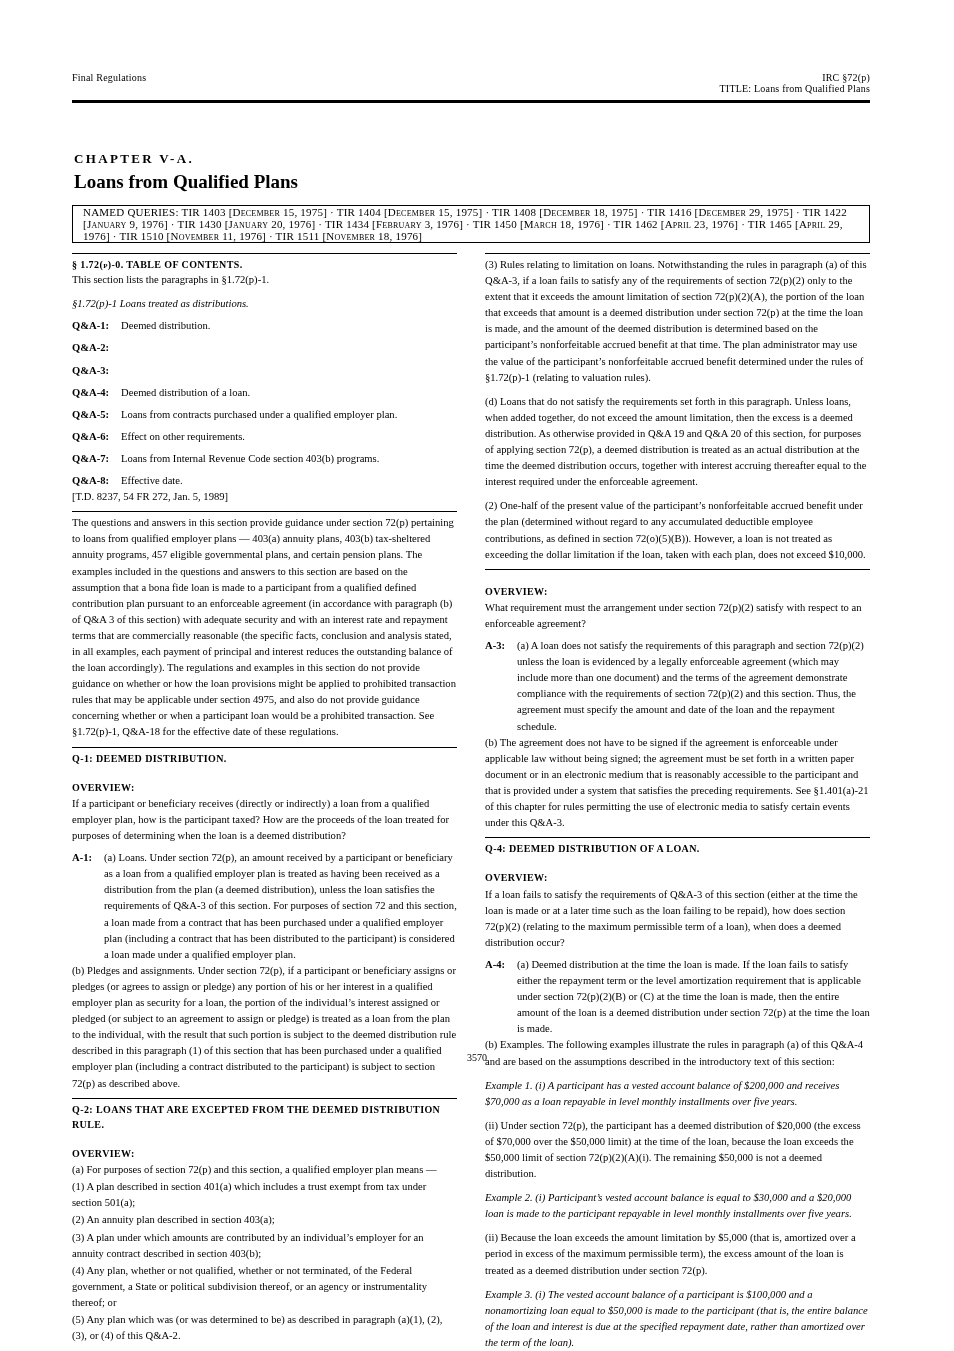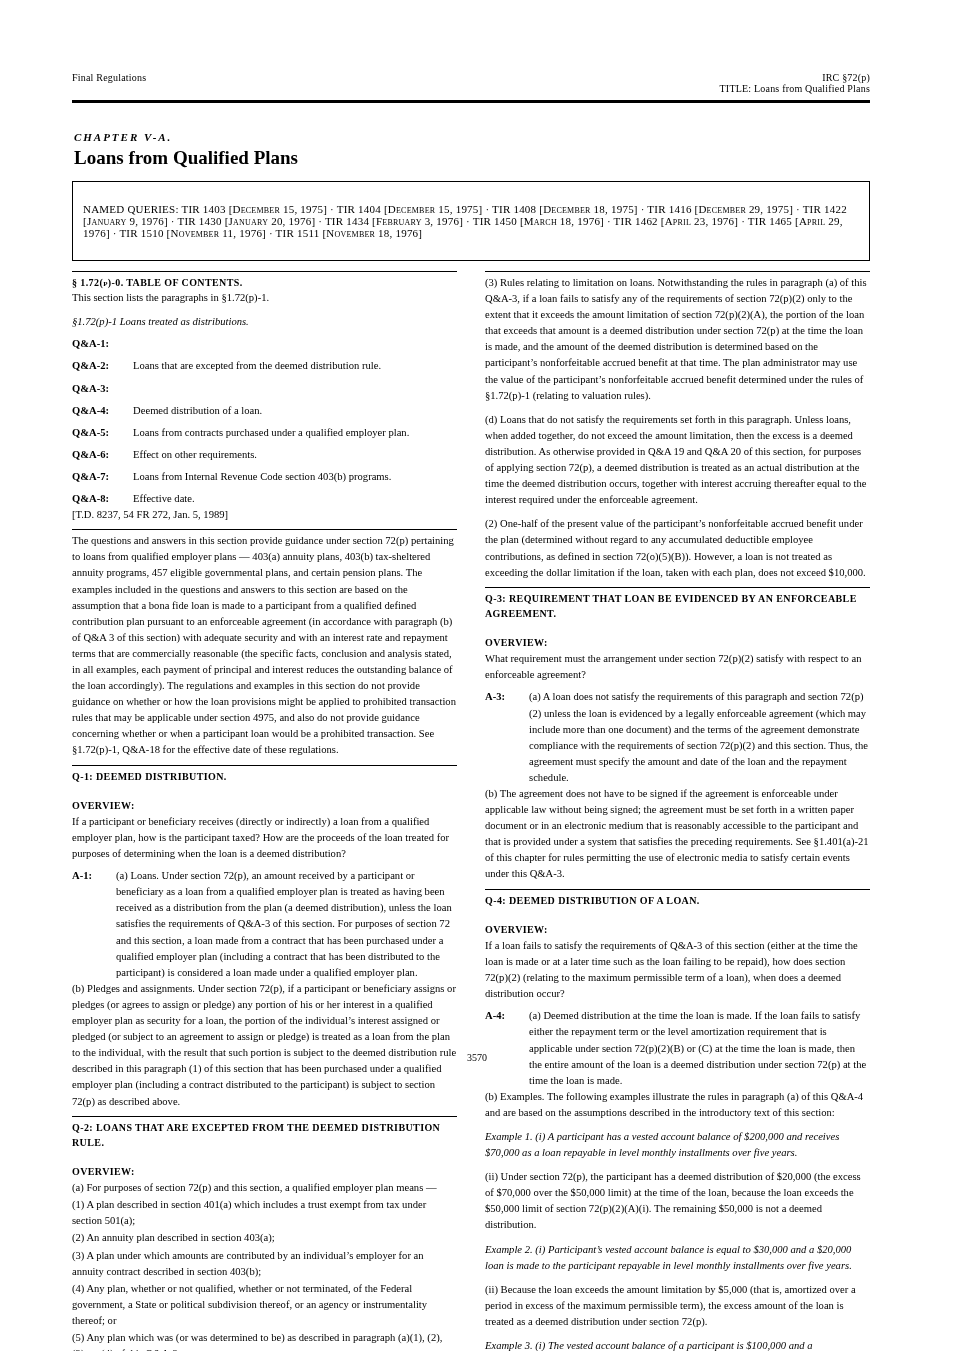--- a/index.html
+++ b/index.html
@@ -2,32 +2,32 @@
 <html><head>
 <meta charset="utf-8">
 <style>
   * { box-sizing: border-box; margin: 0; padding: 0; }
   html, body { width: 954px; height: 1351px; background: #fff; }
   body { font-family: Georgia, 'Times New Roman', serif; color: #000; }
   .page { position: relative; width: 954px; height: 1119px; padding: 72px 84px 0 72px; }
   .header-line { display: flex; justify-content: space-between; font-size: 10px; letter-spacing: 0.02em; }
   .header-right { text-align: right; }
   .thick-rule { border: none; border-top: 3px solid #000; margin-top: 6px; }
-  .chapter-label { font-size: 11px; letter-spacing: 0.18em; font-weight: bold; text-transform: uppercase; margin-top: 28px; margin-left: 2px; font-style: italic; }
+  .chapter-label { font-size: 13px; letter-spacing: 0.18em; font-weight: bold; text-transform: uppercase; margin-top: 48px; margin-left: 2px; }
   .chapter-title { font-size: 19px; font-weight: bold; margin-top: 4px; margin-left: 2px; }
-  .named-queries-box { border: 1px solid #000; padding: 21px 10px; font-size: 11px; font-variant: small-caps; letter-spacing: 0.02em; margin-top: 12px; }
+  .named-queries-box { border: 1px solid #000; padding: 0 10px; font-size: 11px; font-variant: small-caps; letter-spacing: 0.02em; margin-top: 12px; }
   .columns { display: flex; column-gap: 28px; margin-top: 4px; font-size: 10.6px; line-height: 1.52; }
   .col { flex: 1 1 0; min-width: 0; }
   .sec-rule { border: none; border-top: 1px solid #000; margin: 6px 0 3px 0; }
   .sec-head { font-size: 10px; font-variant: small-caps; letter-spacing: 0.04em; font-weight: bold; margin-top: 1px; }
   .sec-head-top { margin-top: 0; }
   p + p { margin-top: 8px; }
   .subhead { font-size: 10px; font-variant: small-caps; letter-spacing: 0.04em; font-weight: bold; margin-top: 14px; }
   .desc { margin-top: 1px; }
-  .def { display: flex; column-gap: 24px; margin-top: 6px; }
+  .def { display: flex; column-gap: 12px; margin-top: 6px; }
   .def .term { font-weight: bold; white-space: nowrap; }
   .def .dd { flex: 1; }
   .i { font-style: italic; }
   .page-num { position: absolute; bottom: 56px; left: 0; width: 100%; text-align: center; font-size: 10px; }
 </style>
 </head>
 <body>
 <div class="page">
 
 <div class="header-line">
@@ -49,24 +49,24 @@
 
 <div class="columns">
   <div class="col">
     <hr class="sec-rule">
     <div class="sec-head sec-head-top">§ 1.72(p)-0. TABLE OF CONTENTS.</div>
     <p>This section lists the paragraphs in §1.72(p)-1.</p>
     <p class="i">§1.72(p)-1 Loans treated as distributions.</p>
     <div id="qitems">
           <div class="def">
             <div class="term">Q&amp;A-1:</div>
+            <div class="dd">Deemed distribution.</div>
           </div>
           <div class="def">
             <div class="term">Q&amp;A-2:</div>
-            <div class="dd">Loans that are excepted from the deemed distribution rule.</div>
           </div>
           <div class="def">
             <div class="term">Q&amp;A-3:</div>
           </div>
           <div class="def">
             <div class="term">Q&amp;A-4:</div>
             <div class="dd">Deemed distribution of a loan.</div>
           </div>
           <div class="def">
             <div class="term">Q&amp;A-5:</div>
@@ -114,21 +114,20 @@
 
   </div>
 
   <div class="col">
     <hr class="sec-rule">
     <p>(3) Rules relating to limitation on loans. Notwithstanding the rules in paragraph (a) of this Q&amp;A-3, if a loan fails to satisfy any of the requirements of section 72(p)(2) only to the extent that it exceeds the amount limitation of section 72(p)(2)(A), the portion of the loan that exceeds that amount is a deemed distribution under section 72(p) at the time the loan is made, and the amount of the deemed distribution is determined based on the participant’s nonforfeitable accrued benefit at that time. The plan administrator may use the value of the participant’s nonforfeitable accrued benefit determined under the rules of §1.72(p)-1 (relating to valuation rules).</p>
     <p>(d) Loans that do not satisfy the requirements set forth in this paragraph. Unless loans, when added together, do not exceed the amount limitation, then the excess is a deemed distribution. As otherwise provided in Q&amp;A 19 and Q&amp;A 20 of this section, for purposes of applying section 72(p), a deemed distribution is treated as an actual distribution at the time the deemed distribution occurs, together with interest accruing thereafter equal to the interest required under the enforceable agreement.</p>
     <p>(2) One-half of the present value of the participant’s nonforfeitable accrued benefit under the plan (determined without regard to any accumulated deductible employee contributions, as defined in section 72(o)(5)(B)). However, a loan is not treated as exceeding the dollar limitation if the loan, taken with each plan, does not exceed $10,000.</p>
 
     <hr class="sec-rule">
-    <div class="sec-head">Q-3: REQUIREMENT THAT LOAN BE EVIDENCED BY AN ENFORCEABLE AGREEMENT.</div>
     <div class="subhead">OVERVIEW:</div>
     <p class="desc">What requirement must the arrangement under section 72(p)(2) satisfy with respect to an enforceable agreement?</p>
     <div class="def">
       <div class="term">A-3:</div>
       <div class="dd">(a) A loan does not satisfy the requirements of this paragraph and section 72(p)(2) unless the loan is evidenced by a legally enforceable agreement (which may include more than one document) and the terms of the agreement demonstrate compliance with the requirements of section 72(p)(2) and this section. Thus, the agreement must specify the amount and date of the loan and the repayment schedule.</div>
     </div>
     <p>(b) The agreement does not have to be signed if the agreement is enforceable under applicable law without being signed; the agreement must be set forth in a written paper document or in an electronic medium that is reasonably accessible to the participant and that is provided under a system that satisfies the preceding requirements. See §1.401(a)-21 of this chapter for rules permitting the use of electronic media to satisfy certain events under this Q&amp;A-3.</p>
 
     <hr class="sec-rule">
     <div class="sec-head">Q-4: DEEMED DISTRIBUTION OF A LOAN.</div>

